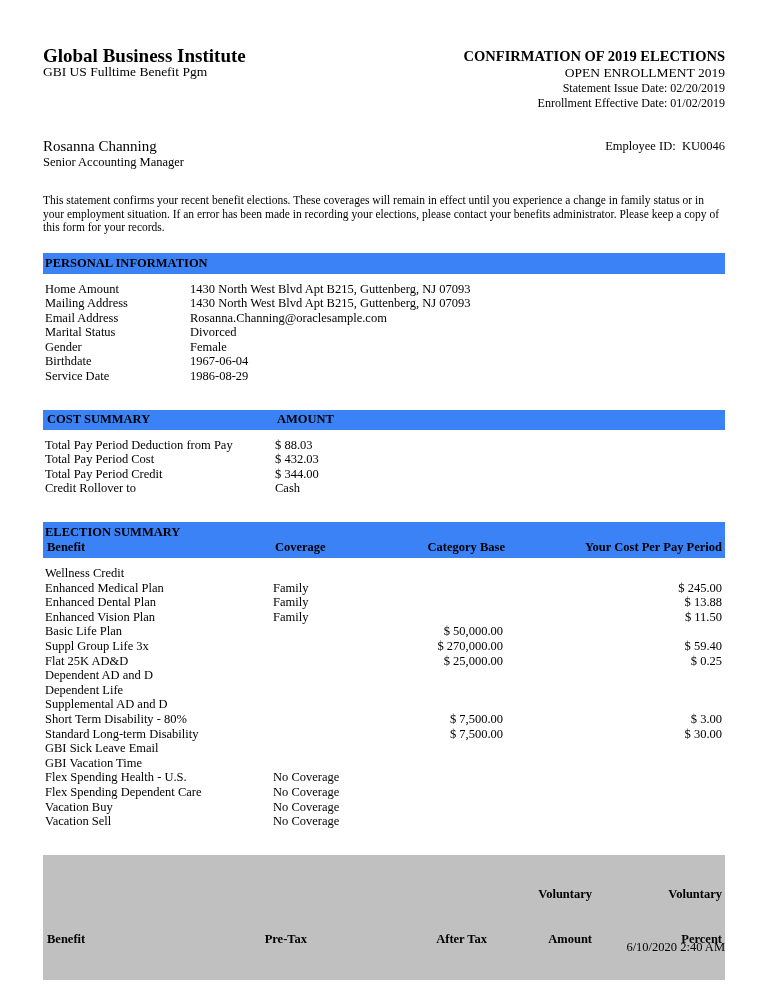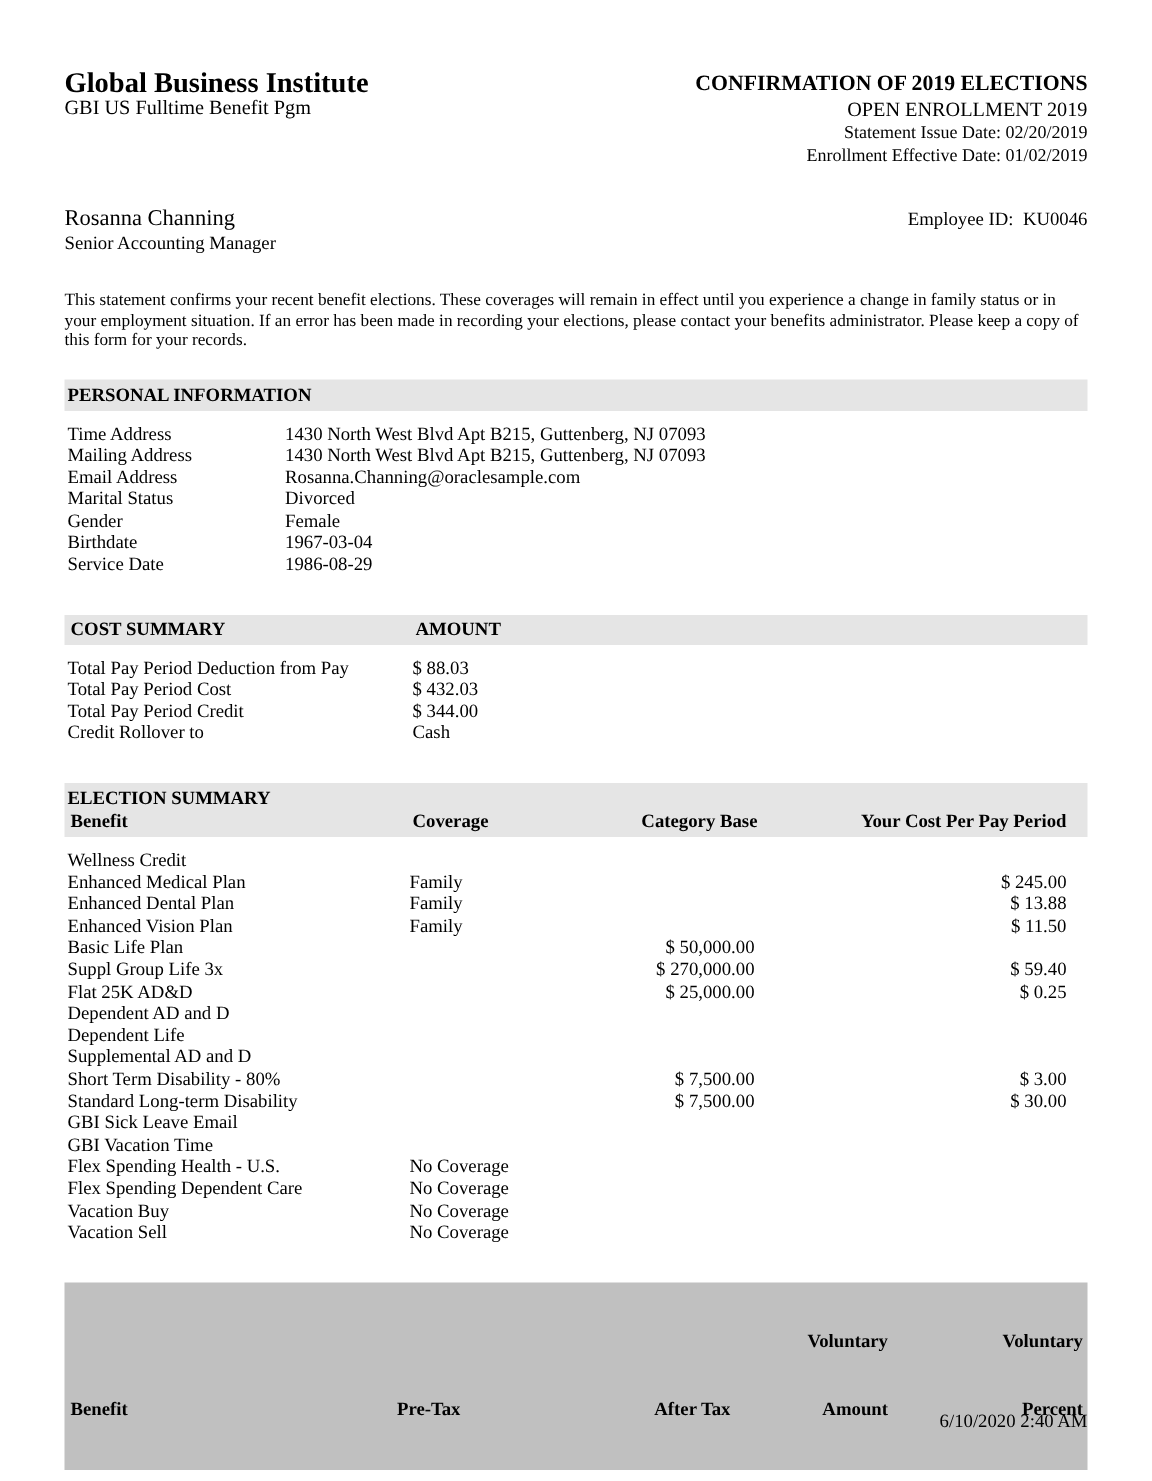--- a/index.html
+++ b/index.html
@@ -80,21 +80,21 @@
   
   .statement-note {
     margin-top: 24px;
     font-size: 11.5px;
     line-height: 13.5px;
     text-align: left;
   }
 
   
   .banner {
-    background: #e5e5e5;
+    background: #3b82f6;
     margin-top: 18px;
     padding: 2px 0 3px 0;
   }
   .banner-row {
     display: flex;
     font-weight: bold;
     font-size: 12.5px;
     line-height: 15px;
     padding-left: 2px;
   }
@@ -114,21 +114,21 @@
   .pi-value { flex: 1; }
 
   
   .cs-label { width: 230px; padding-left: 2px; }
   .cs-amount { width: 85px; }
 
   
   .es-benefit  { width: 228px; padding-left: 2px; }
   .es-coverage { width: 145px; }
   .es-base     { width: 85px; text-align: right; }
-  .es-cost     { flex: 1; text-align: right; padding-right: 14px; }
+  .es-cost     { flex: 1; text-align: right; padding-right: 3px; }
 
   
   .dt-benefit { width: 215px; padding-left: 2px; }
   .dt-pre     { width: 45px; text-align: right; }
   .dt-after   { width: 180px; text-align: right; }
   .dt-vamt    { width: 105px; text-align: right; }
   .dt-vpct    { flex: 1; text-align: right; padding-right: 3px; }
 
   .banner-2line {
     background: #c0c0c0;
@@ -181,42 +181,42 @@
     <div class="emp-id">Employee ID:  KU0046</div>
   </div>
 
   <div class="statement-note">This statement confirms your recent benefit elections. These coverages will remain in effect until you experience a change in family status or in your employment situation. If an error has been made in recording your elections, please contact your benefits administrator. Please keep a copy of this form for your records.</div>
 
   <div class="banner">
     <div class="banner-title">PERSONAL INFORMATION</div>
   </div>
   <div class="rows">
     <div class="row">
-      <div class="cell pi-label">Time Address</div>
+      <div class="cell pi-label">Home Amount</div>
       <div class="cell pi-value">1430 North West Blvd Apt B215, Guttenberg, NJ 07093</div>
     </div>
     <div class="row">
       <div class="cell pi-label">Mailing Address</div>
       <div class="cell pi-value">1430 North West Blvd Apt B215, Guttenberg, NJ 07093</div>
     </div>
     <div class="row">
       <div class="cell pi-label">Email Address</div>
       <div class="cell pi-value">Rosanna.Channing@oraclesample.com</div>
     </div>
     <div class="row">
       <div class="cell pi-label">Marital Status</div>
       <div class="cell pi-value">Divorced</div>
     </div>
     <div class="row">
       <div class="cell pi-label">Gender</div>
       <div class="cell pi-value">Female</div>
     </div>
     <div class="row">
       <div class="cell pi-label">Birthdate</div>
-      <div class="cell pi-value">1967-03-04</div>
+      <div class="cell pi-value">1967-06-04</div>
     </div>
     <div class="row">
       <div class="cell pi-label">Service Date</div>
       <div class="cell pi-value">1986-08-29</div>
     </div>
   </div>
 
   <div class="banner" style="margin-top:26px">
     <div class="banner-row">
       <div class="cell cs-label">COST SUMMARY</div>

